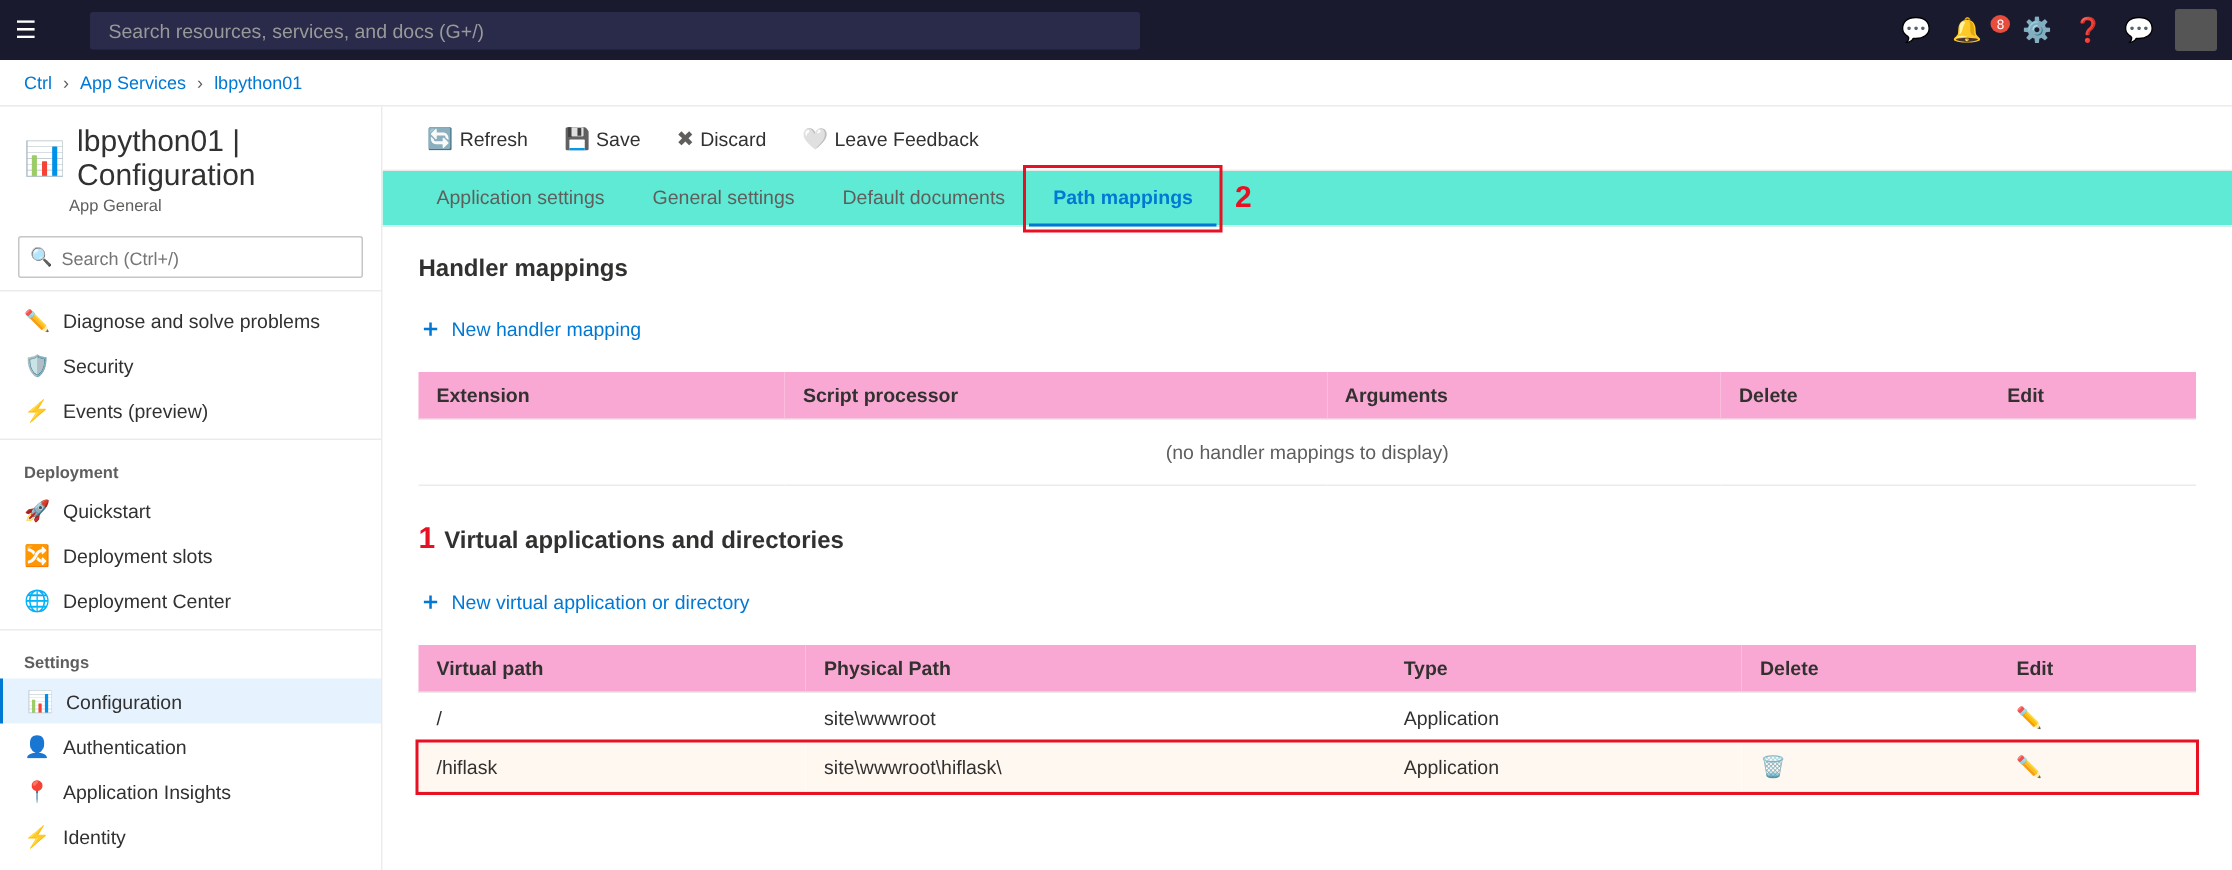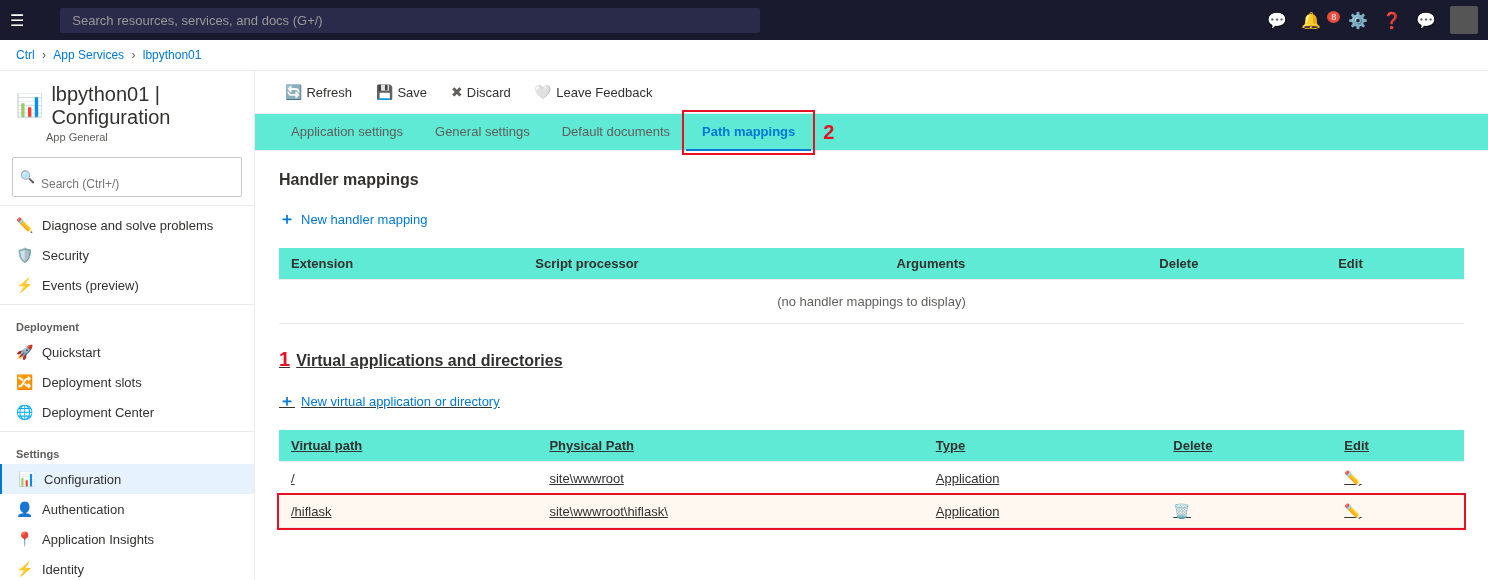--- a/index.html
+++ b/index.html
@@ -23,21 +23,21 @@
 
     
     .main-layout { display: flex; flex: 1; overflow: hidden; }
 
     
     .sidebar { width: 255px; background: #fff; border-right: 1px solid #edebe9; display: flex; flex-direction: column; overflow-y: auto; flex-shrink: 0; }
     .sidebar-header { padding: 12px 16px 8px; }
     .sidebar-title { font-size: 20px; font-weight: 300; color: #323130; display: flex; align-items: center; gap: 8px; }
     .sidebar-subtitle { font-size: 11px; color: #605e5c; margin-top: 2px; padding-left: 30px; }
     .sidebar-search { margin: 6px 12px 4px; position: relative; }
-    .sidebar-search input { width: 100%; padding: 19px 10px 5px 28px; border: 1px solid #c8c6c4; border-radius: 2px; font-size: 12px; outline: none; }
+    .sidebar-search input { width: 100%; padding: 7px 10px 5px 28px; border: 1px solid #c8c6c4; border-radius: 2px; font-size: 12px; outline: none; }
     .sidebar-search .s-icon { position: absolute; left: 8px; top: 50%; transform: translateY(-50%); color: #605e5c; font-size: 12px; }
 
     .sidebar-item { padding: 7px 16px; cursor: pointer; display: flex; align-items: center; gap: 8px; font-size: 13px; color: #323130; position: relative; }
     .sidebar-item.active { background: #e6f3ff; border-left: 2px solid #0078d4; }
     .sidebar-item .s-ico { font-size: 14px; width: 18px; text-align: center; }
     .sidebar-section { padding: 8px 16px 4px; font-size: 11px; font-weight: 600; color: #605e5c; text-transform: none; margin-top: 4px; }
     .sidebar-divider { border: none; border-top: 1px solid #edebe9; margin: 4px 0; }
 
     
     .content { flex: 1; display: flex; flex-direction: column; overflow: hidden; background: #fff; }
@@ -56,31 +56,31 @@
     .content-body { flex: 1; overflow-y: auto; padding: 20px 24px; }
 
     
     .section-heading { font-size: 16px; font-weight: 600; color: #323130; margin-bottom: 16px; }
 
     
     .add-btn { display: flex; align-items: center; gap: 6px; color: #0078d4; cursor: pointer; font-size: 13px; margin-bottom: 14px; padding: 4px 0; }
 
     
     .data-table { width: 100%; border-collapse: collapse; font-size: 13px; }
-    .data-table th { text-align: left; padding: 8px 12px; font-weight: 600; color: #323130; background: #5eead4; border-bottom: 1px solid #edebe9; }
+    .data-table th { text-align: left; padding: 8px 12px; font-weight: 600; color: #323130; background: #f9a8d4; border-bottom: 1px solid #edebe9; }
     .data-table td { padding: 8px 12px; border-bottom: 1px solid #edebe9; color: #323130; }
     .empty-row td { text-align: center; color: #605e5c; padding: 14px; }
 
     .action-icon { color: #323130; cursor: pointer; font-size: 14px; }
 
     
     .annotation { color: #e81123; font-size: 20px; font-weight: 700; margin-right: 6px; }
 
     
-    .section-gap { margin-top: 24px; text-decoration: underline; }
+    .section-gap { margin-top: 24px; }
 
     
     ::-webkit-scrollbar { width: 6px; }
     ::-webkit-scrollbar-track { background: #f3f2f1; }
     ::-webkit-scrollbar-thumb { background: #c8c6c4; }
   </style>
 </head>
 <body>
 
 <div class="topbar">

